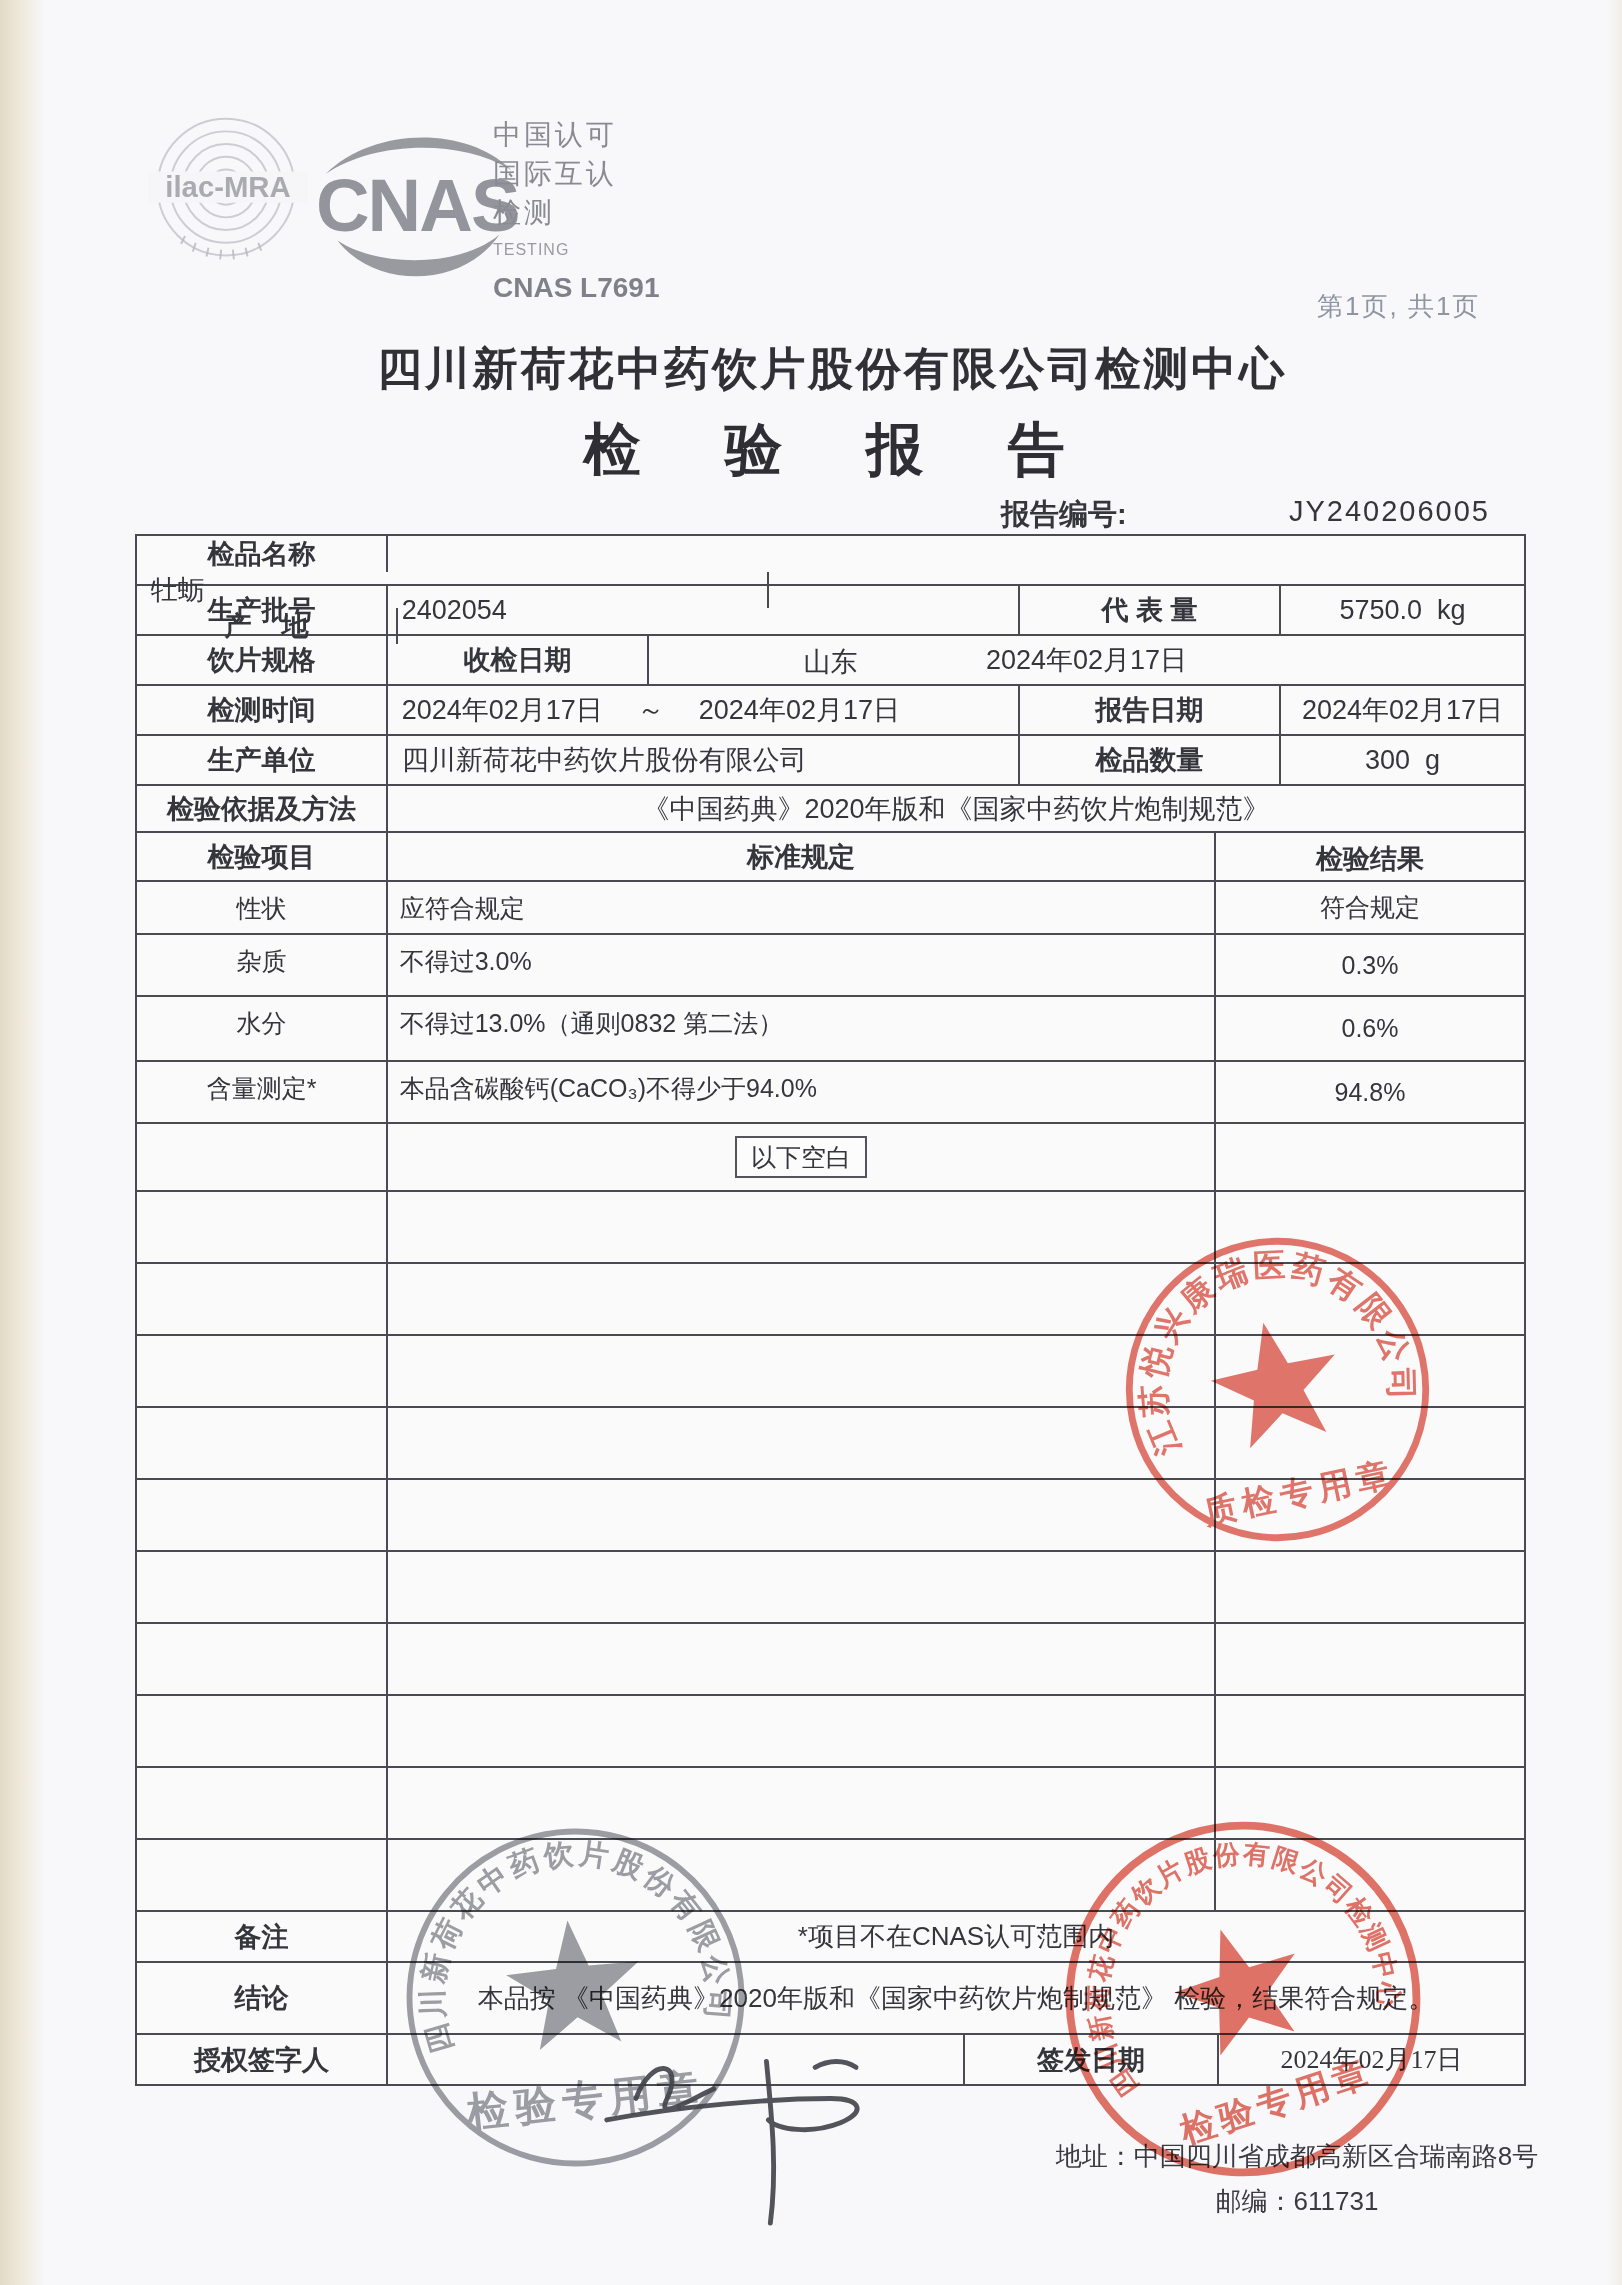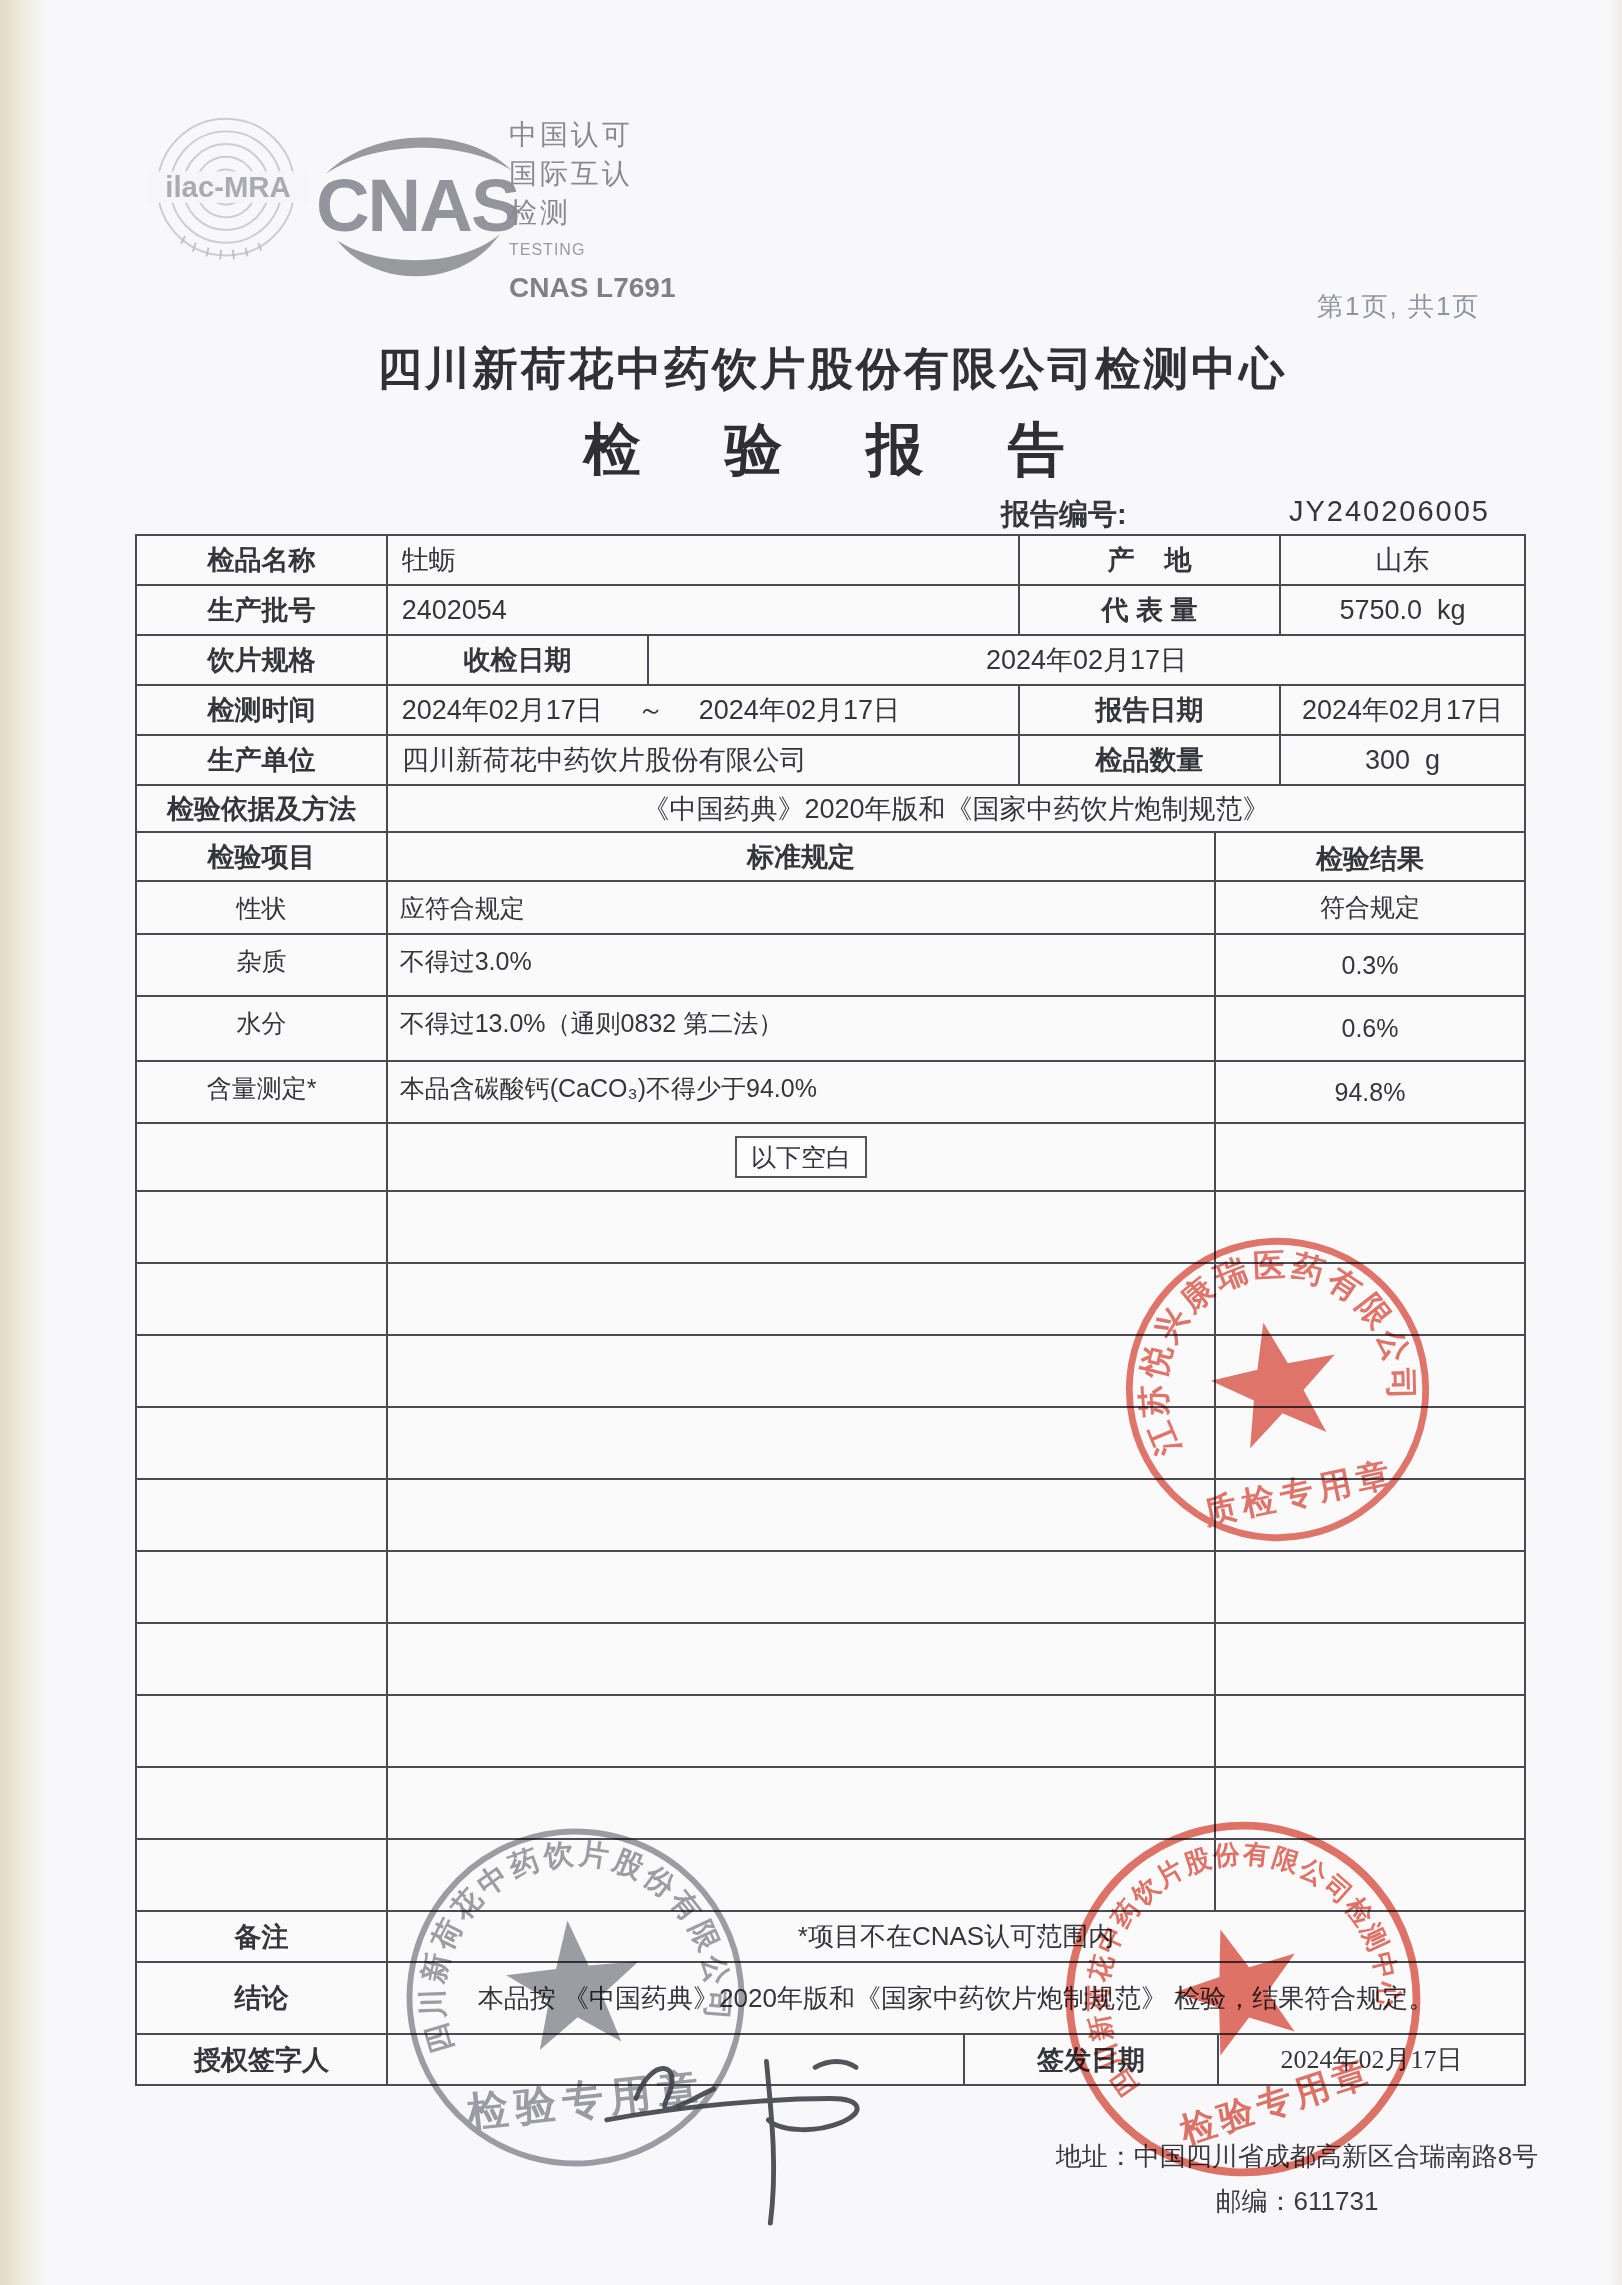--- a/index.html
+++ b/index.html
@@ -11,37 +11,37 @@
   }
   .page{
     position:absolute;inset:0;
     background:
       linear-gradient(90deg, #e3dac8 0px, #eee8da 19.5px, rgba(250,250,251,0) 45px),
       linear-gradient(270deg, rgba(234,228,216,.55) 0px, rgba(250,250,251,0) 15.6px),
       #f8f8fa;
   }
   .abs{position:absolute;}
   
-  .cert-block{left:509px;top:115px;color:#8a8a93;}
+  .cert-block{left:493px;top:115px;color:#8a8a93;}
   .cert-cn{font-size:28px;line-height:39px;letter-spacing:2.9px;}
   .cert-en{font-size:16px;line-height:35px;letter-spacing:1px;color:#9a9aa2;}
   .cert-id{font-size:28px;line-height:37px;font-weight:700;color:#80808a;margin-top:2px;}
   .page-no{left:1317px;top:289px;font-size:26px;color:#8d94a2;letter-spacing:2px;}
   
   .org-title{left:0;right:0;top:339px;text-align:center;text-indent:41px;
     font-size:45px;font-weight:700;letter-spacing:2.9px;color:#303036;}
   .report-title{left:0;right:0;top:412px;text-align:center;text-indent:39px;
     font-size:57px;font-weight:700;letter-spacing:13.7px;color:#2e2e34;}
   .rn-label{left:1001px;top:495px;font-size:29px;font-weight:700;}
   .rn-value{left:1289px;top:495px;font-size:29px;letter-spacing:2px;}
   
   :root{--line:#4a4a53;}
   .tbl{left:135px;top:534px;width:1391px;border:2.9px solid var(--line);box-sizing:border-box;background:rgba(255,255,255,.25);}
   .row{display:flex;border-top:2px solid var(--line);}
-  .row:first-child{border-top:none;}
+  .row:first-child{border-top:none;flex-direction:column;}
   .c{border-right:2px solid var(--line);box-sizing:border-box;display:flex;align-items:center;white-space:pre;}
   .c.last{border-right:none;}
   .lab{justify-content:center;font-weight:700;font-size:27px;}
   .val{padding-left:13.7px;font-size:27px;}
   .valc{justify-content:center;font-size:27px;}
   .h-info{height:48px;}
   .w-l1{width:251px;} .w-v1{width:632px;} .w-l2{width:261px;} .w-v2{flex:1;}
   .h-basis{height:45px;}
   .w-rc1{width:251px;} .w-rc2{width:828px;} .w-rc3{flex:1;}
   .h-rhead{height:47px;}

